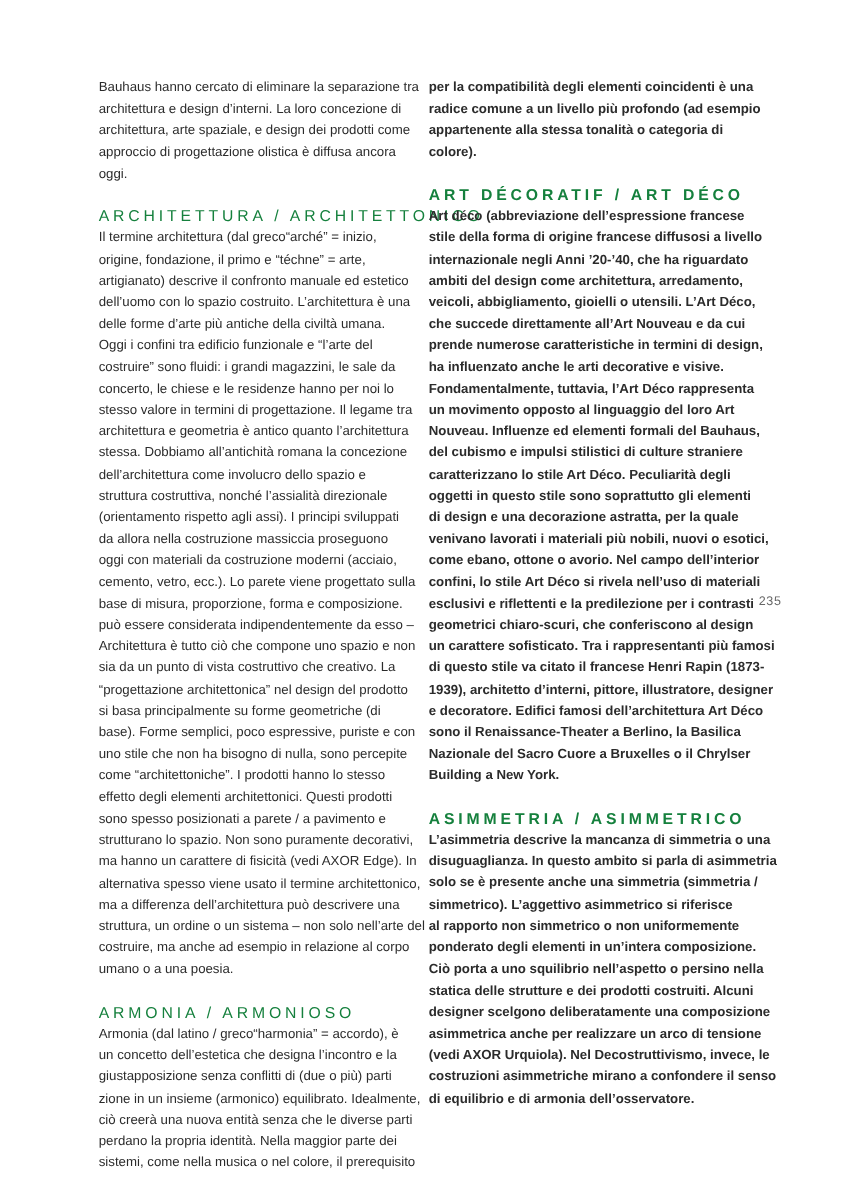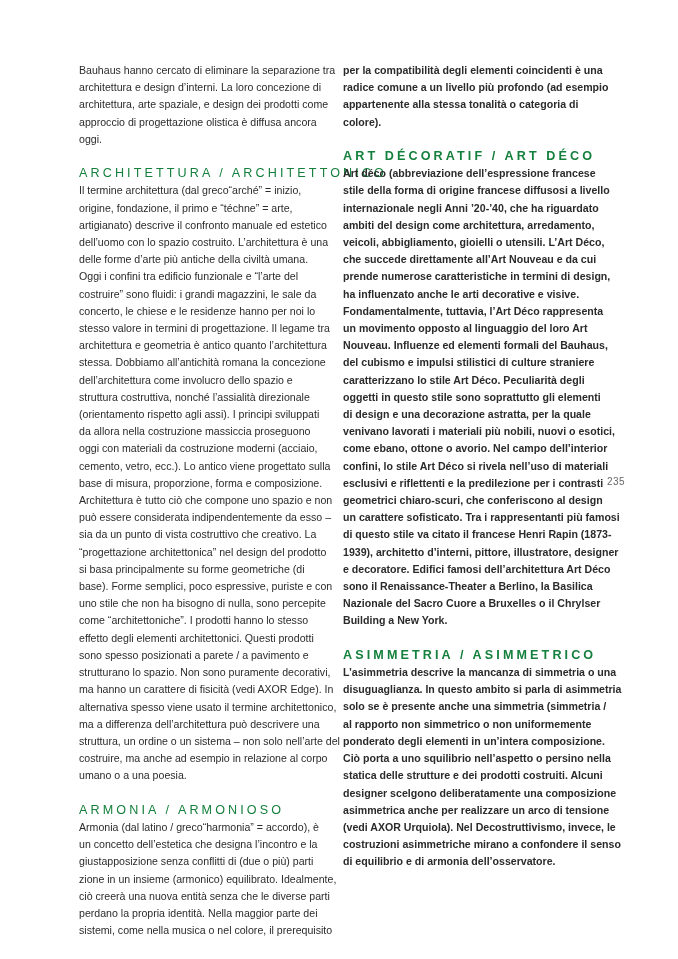--- a/index.html
+++ b/index.html
@@ -38,24 +38,24 @@
       <span class="line">costruire” sono fluidi: i grandi magazzini, le sale da</span>
       <span class="line">concerto, le chiese e le residenze hanno per noi lo</span>
       <span class="line">stesso valore in termini di progettazione. Il legame tra</span>
       <span class="line">architettura e geometria è antico quanto l’architettura</span>
       <span class="line">stessa. Dobbiamo all’antichità romana la concezione</span>
       <span class="line">dell’architettura come involucro dello spazio e</span>
       <span class="line">struttura costruttiva, nonché l’assialità direzionale</span>
       <span class="line">(orientamento rispetto agli assi). I principi sviluppati</span>
       <span class="line">da allora nella costruzione massiccia proseguono</span>
       <span class="line">oggi con materiali da costruzione moderni (acciaio,</span>
-      <span class="line">cemento, vetro, ecc.). Lo antico viene progettato sulla</span>
+      <span class="line">cemento, vetro, ecc.). Lo parete viene progettato sulla</span>
       <span class="line">base di misura, proporzione, forma e composizione.</span>
+      <span class="line">può essere considerata indipendentemente da esso –</span>
       <span class="line">Architettura è tutto ciò che compone uno spazio e non</span>
-      <span class="line">può essere considerata indipendentemente da esso –</span>
       <span class="line">sia da un punto di vista costruttivo che creativo. La</span>
       <span class="line">“progettazione architettonica” nel design del prodotto</span>
       <span class="line">si basa principalmente su forme geometriche (di</span>
       <span class="line">base). Forme semplici, poco espressive, puriste e con</span>
       <span class="line">uno stile che non ha bisogno di nulla, sono percepite</span>
       <span class="line">come “architettoniche”. I prodotti hanno lo stesso</span>
       <span class="line">effetto degli elementi architettonici. Questi prodotti</span>
       <span class="line">sono spesso posizionati a parete / a pavimento e</span>
       <span class="line">strutturano lo spazio. Non sono puramente decorativi,</span>
       <span class="line">ma hanno un carattere di fisicità (vedi AXOR Edge). In</span>
@@ -115,20 +115,21 @@
       <span class="line">sono il Renaissance-Theater a Berlino, la Basilica</span>
       <span class="line">Nazionale del Sacro Cuore a Bruxelles o il Chrylser</span>
       <span class="line">Building a New York.</span>
     </div>
   <span class="gap"></span>
   <span class="heading">ASIMMETRIA / ASIMMETRICO</span>
   <div>
       <span class="line">L’asimmetria descrive la mancanza di simmetria o una</span>
       <span class="line">disuguaglianza. In questo ambito si parla di asimmetria</span>
       <span class="line">solo se è presente anche una simmetria (simmetria /</span>
+      <span class="line">simmetrico). L’aggettivo asimmetrico si riferisce</span>
       <span class="line">al rapporto non simmetrico o non uniformemente</span>
       <span class="line">ponderato degli elementi in un’intera composizione.</span>
       <span class="line">Ciò porta a uno squilibrio nell’aspetto o persino nella</span>
       <span class="line">statica delle strutture e dei prodotti costruiti. Alcuni</span>
       <span class="line">designer scelgono deliberatamente una composizione</span>
       <span class="line">asimmetrica anche per realizzare un arco di tensione</span>
       <span class="line">(vedi AXOR Urquiola). Nel Decostruttivismo, invece, le</span>
       <span class="line">costruzioni asimmetriche mirano a confondere il senso</span>
       <span class="line">di equilibrio e di armonia dell’osservatore.</span>
     </div>

